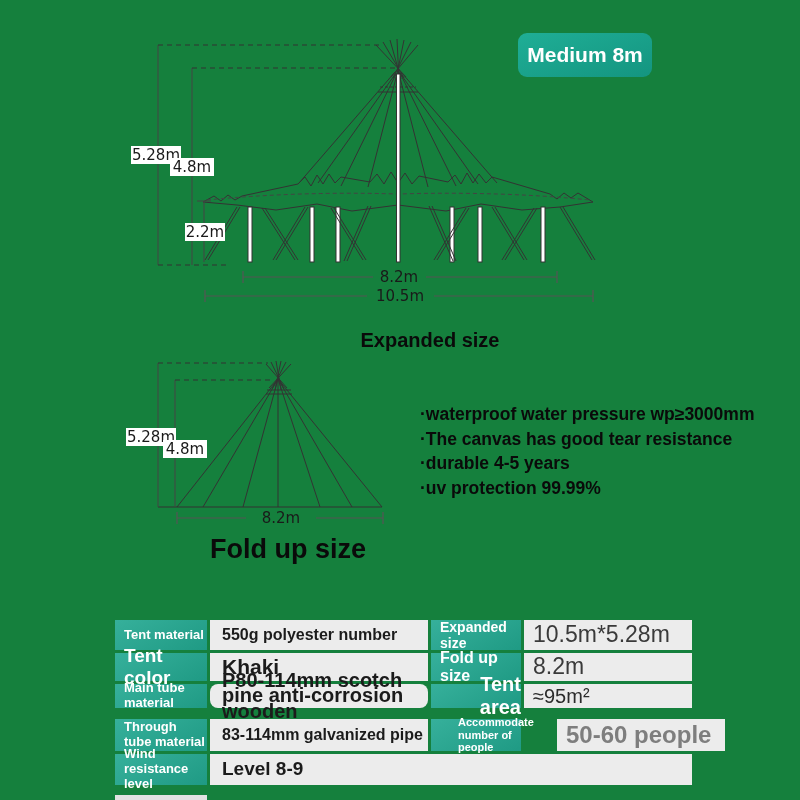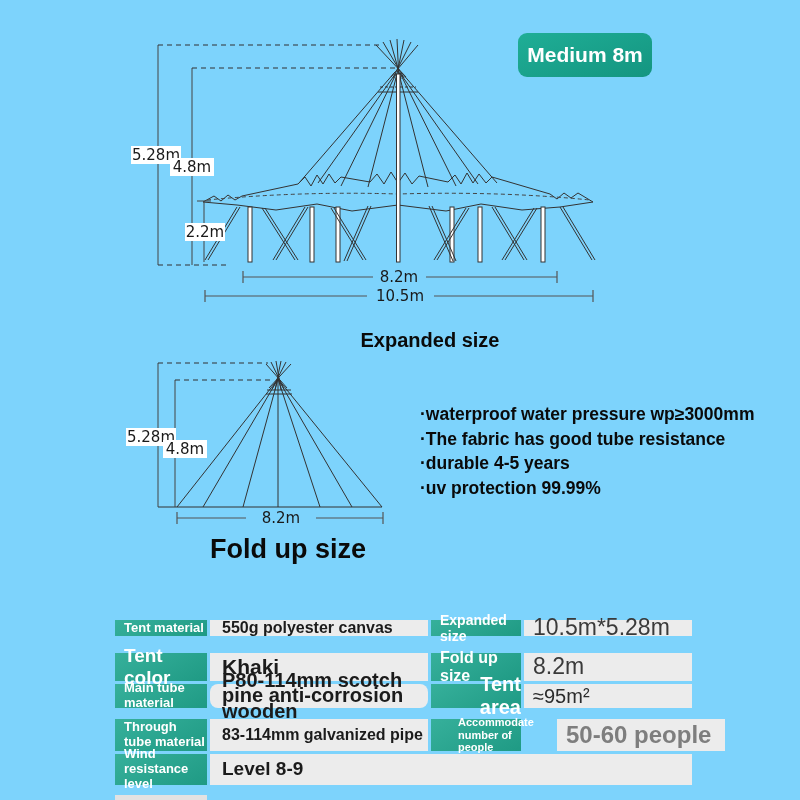--- a/index.html
+++ b/index.html
@@ -1,16 +1,16 @@
 <!DOCTYPE html>
 <html><head>
 <meta charset="utf-8">
 <style>
   html,body{margin:0;padding:0;background:#fff;}
-  #canvas{position:relative;width:800px;height:800px;background:#7dd3fc;overflow:hidden;
+  #canvas{position:relative;width:800px;height:800px;background:#15803d;overflow:hidden;
           font-family:"Liberation Sans",sans-serif;color:#111;}
   .abs{position:absolute;}
 
   
   .badge{left:518px;top:33px;width:134px;height:44px;background:linear-gradient(160deg,#1fae96,#149580);
          border-radius:9px;display:flex;align-items:center;justify-content:center;
          color:#fff;font-size:21px;font-weight:bold;}
 
   
   .title-expanded{left:330px;top:329px;width:200px;text-align:center;font-size:20px;font-weight:bold;color:#0a0a0a;}
@@ -36,21 +36,21 @@
        padding-left:9px;line-height:1.15;}
   .val{background:#ececec;color:#1b1b1b;font-weight:bold;padding-left:12px;line-height:1.1;}
 
   
   .c-lab-l{left:0;width:92px;}
   .c-val-l{left:95px;width:218px;}
   .c-lab-r{left:316px;width:90px;}
   .c-val-r{left:409px;width:168px;padding-left:9px;}
   .c-val-full{left:95px;width:482px;}
   
-  .r1{top:0;height:16px;} .r2{top:33px;height:28px;} .r3{top:64px;height:24px;}
+  .r1{top:0;height:30px;} .r2{top:33px;height:28px;} .r3{top:64px;height:24px;}
   .r4{top:99px;height:32px;} .r5{top:134px;height:31px;}
 
   .fs11{font-size:11px;padding-left:27px;} .fs13{font-size:13px;} .fs14{font-size:14px;} .fs16l{font-size:16px;}
   .fs19l{font-size:19px;} .fs20l{font-size:20px;text-align:right;}
   .v16{font-size:16px;} .v21{font-size:21px;} .v145{font-size:20px;line-height:15.5px;border-radius:8px;} .v19{font-size:19px;}
   .vbig{font-size:23px;font-weight:400;color:#3a3a3a;}
   .varea{font-size:20px;font-weight:400;color:#2c2c2c;}
   .vpeople{font-size:24px;font-weight:bold;color:#7e7e7e;margin-left:33px;}
   .sliver{left:0;top:175px;width:92px;height:6px;background:#e2e2e2;position:absolute;}
 </style>
@@ -138,29 +138,29 @@
       <text x="185" y="454" text-anchor="middle">4.8m</text>
       <path class="dim" d="M177,518 H246 M316,518 H383 M177,512 V524 M383,512 V524"></path>
       <text x="281" y="523" text-anchor="middle">8.2m</text>
     </g>
   </svg>
 
   <div class="abs title-foldup">Fold up size</div>
 
   <div class="abs features">
     <div class="feat">·waterproof water pressure wp≥3000mm</div>
-    <div class="feat">·The fabric has good tube resistance</div>
+    <div class="feat">·The canvas has good tear resistance</div>
     <div class="feat">·durable 4-5 years</div>
     <div class="feat">·uv protection 99.99%</div>
   </div>
 
   <div class="abs spec-table">
 
     <div class="cell lab c-lab-l r1 fs13">Tent material</div>
-    <div class="cell val c-val-l r1 v16">550g polyester canvas</div>
+    <div class="cell val c-val-l r1 v16">550g polyester number</div>
 
     <div class="cell val c-val-l r2 v21">Khaki</div>
     <div class="cell lab c-lab-l r2 fs19l">Tent color</div>
 
     <div class="cell lab c-lab-l r3 fs13">Main tube material</div>
     <div class="cell val c-val-l r3 v145">P80-114mm scotch pine anti-corrosion wooden</div>
 
     <div class="cell lab c-lab-l r4 fs13">Through tube material</div>
     <div class="cell val c-val-l r4 v16">83-114mm galvanized pipe</div>
 

